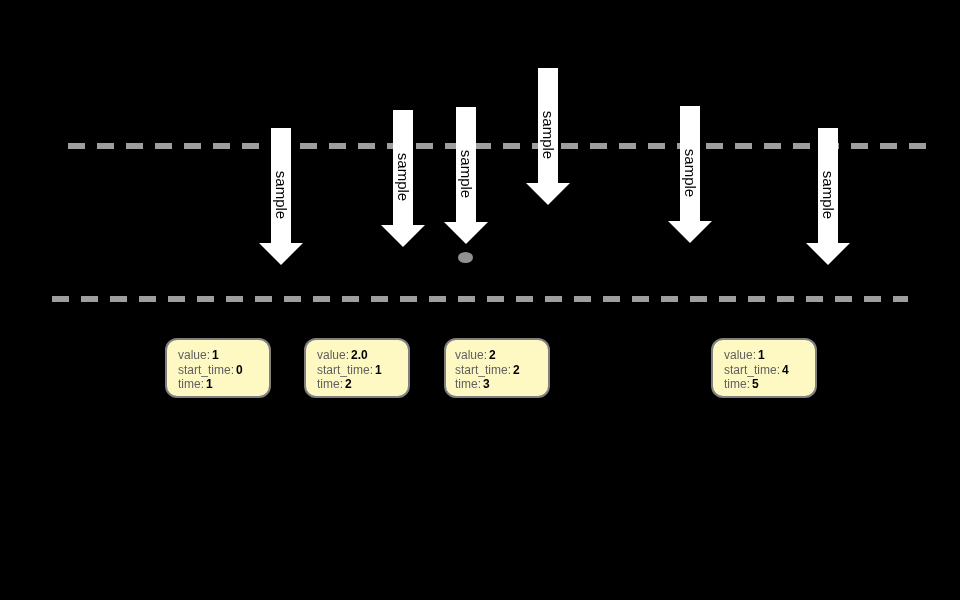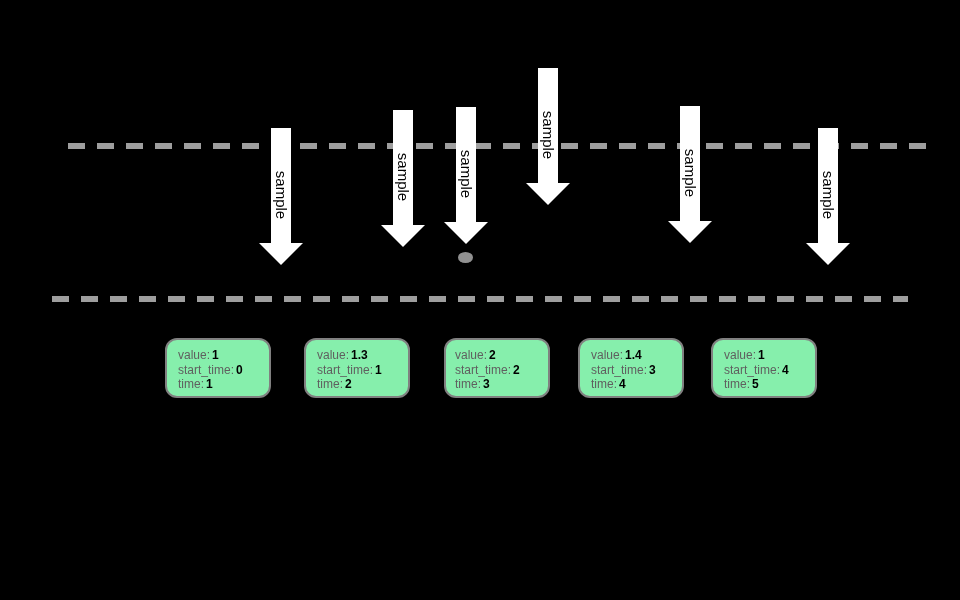--- a/index.html
+++ b/index.html
@@ -85,21 +85,21 @@
     z-index: 2;
   }
 
   
   .card {
     position: absolute;
     top: 338px;
     width: 106px;
     height: 60px;
     box-sizing: border-box;
-    background: #86efac;
+    background: #fef9c3;
     border: 2px solid #808080;
     border-radius: 12px;
     padding: 8px 0 0 11px;
     font-size: 12px;
     line-height: 14.5px;
     color: #5f5f5f;
     z-index: 2;
   }
   #card-1 { left: 165px; }
   #card-2 { left: 304px; }
@@ -156,36 +156,31 @@
 
   <div id="sample-dot"></div>
 
   <div id="card-1" class="card">
     <div class="field"><span class="field-key">value:</span><span class="field-value">1</span></div>
     <div class="field"><span class="field-key">start_time:</span><span class="field-value">0</span></div>
     <div class="field"><span class="field-key">time:</span><span class="field-value">1</span></div>
   </div>
 
   <div id="card-2" class="card">
-    <div class="field"><span class="field-key">value:</span><span class="field-value">1.3</span></div>
+    <div class="field"><span class="field-key">value:</span><span class="field-value">2.0</span></div>
     <div class="field"><span class="field-key">start_time:</span><span class="field-value">1</span></div>
     <div class="field"><span class="field-key">time:</span><span class="field-value">2</span></div>
   </div>
 
   <div id="card-3" class="card">
     <div class="field"><span class="field-key">value:</span><span class="field-value">2</span></div>
     <div class="field"><span class="field-key">start_time:</span><span class="field-value">2</span></div>
     <div class="field"><span class="field-key">time:</span><span class="field-value">3</span></div>
   </div>
 
-  <div id="card-4" class="card">
-    <div class="field"><span class="field-key">value:</span><span class="field-value">1.4</span></div>
-    <div class="field"><span class="field-key">start_time:</span><span class="field-value">3</span></div>
-    <div class="field"><span class="field-key">time:</span><span class="field-value">4</span></div>
-  </div>
 
   <div id="card-5" class="card">
     <div class="field"><span class="field-key">value:</span><span class="field-value">1</span></div>
     <div class="field"><span class="field-key">start_time:</span><span class="field-value">4</span></div>
     <div class="field"><span class="field-key">time:</span><span class="field-value">5</span></div>
   </div>
 
 </div>
 
 </body></html>

